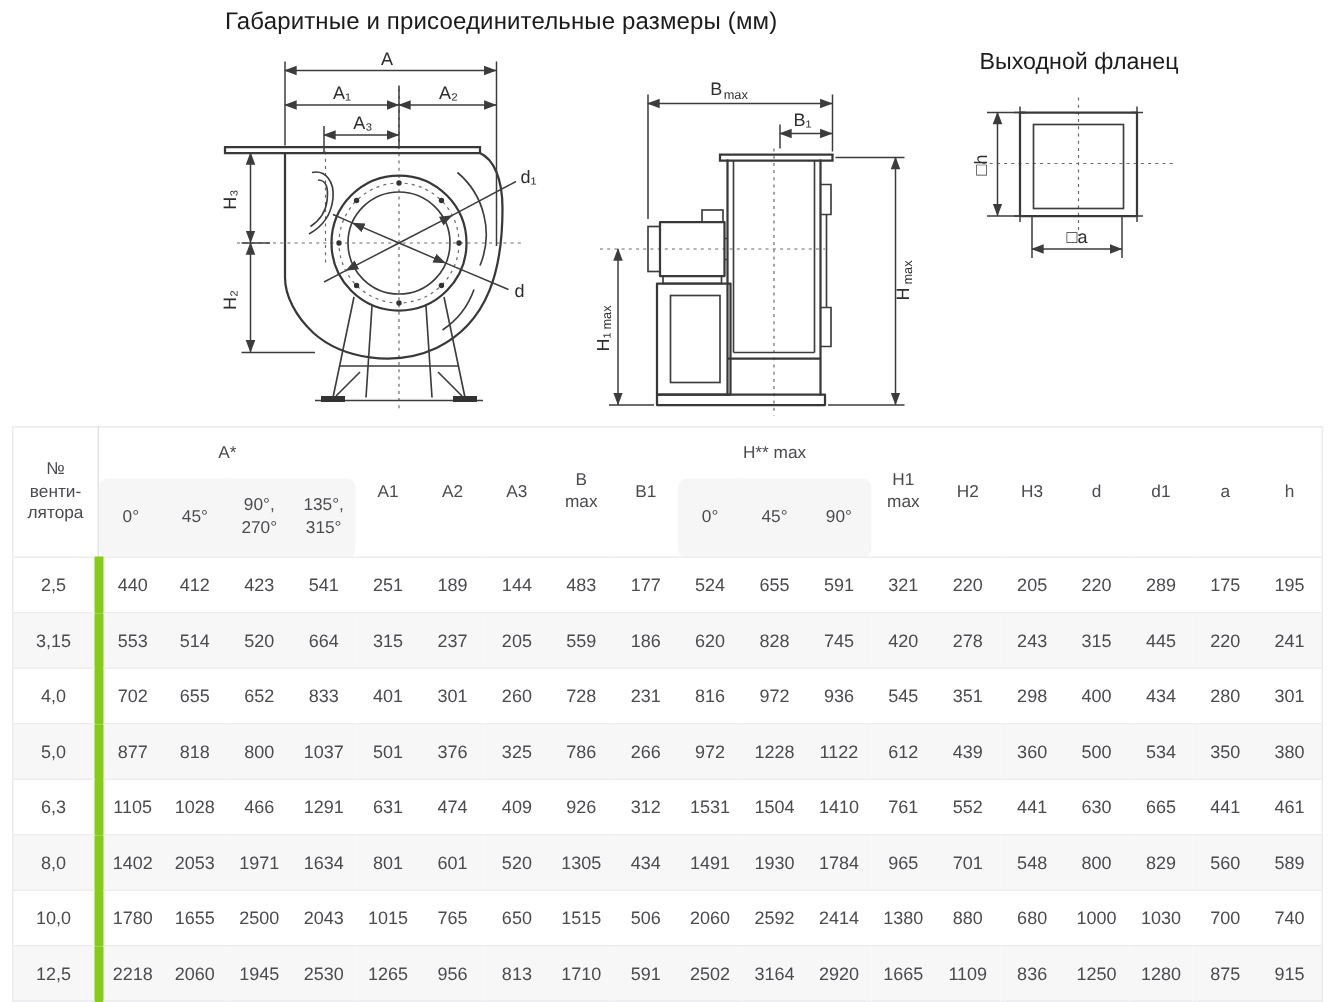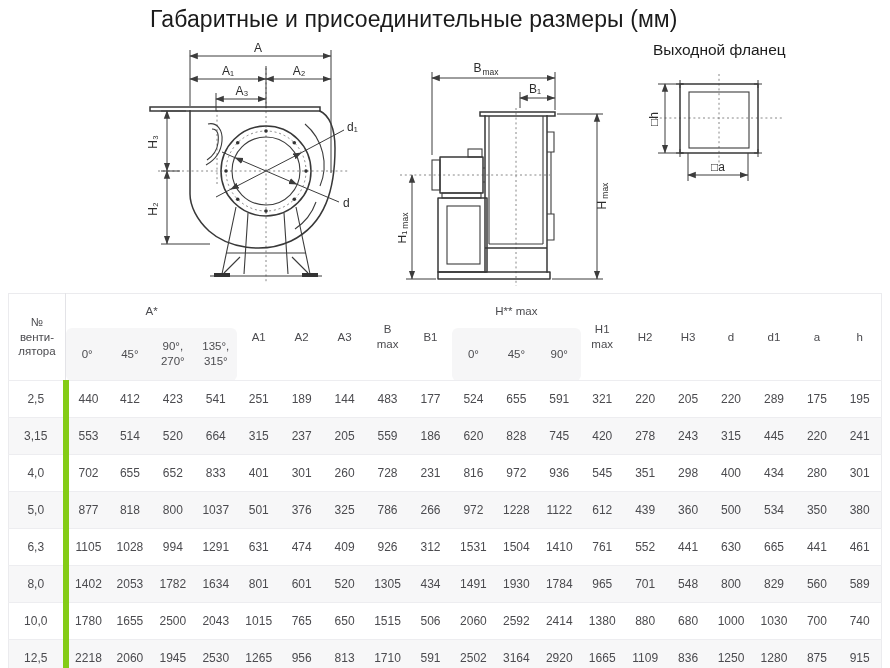--- a/index.html
+++ b/index.html
@@ -1,17 +1,17 @@
 <!DOCTYPE html>
 <html><head>
 <meta charset="utf-8">
 <style>
   html,body{margin:0;padding:0;background:#ffffff;}
   body{width:890px;height:668px;overflow:hidden;font-family:"Liberation Sans","DejaVu Sans",sans-serif;}
-  .page-title{margin:6px 0 0 150px;font-size:23px;font-weight:400;color:#1b1b1b;letter-spacing:.1px;}
+  .page-title{margin:6px 0 0 150px;font-size:16px;font-weight:400;color:#1b1b1b;letter-spacing:.1px;}
   .figures{position:relative;height:258px;}
   .figures svg{position:absolute;}
   #front-svg{left:58px;top:3px;}
   #side-svg{left:398px;top:5px;}
   #flange-svg{left:643px;top:5px;}
   svg text{fill:#2d2d2d;font-size:12px;font-family:"Liberation Sans","DejaVu Sans",sans-serif;}
   svg .sub{font-size:8.5px;}
   svg .ttl{font-size:15.5px;fill:#1c1c1c;}
   .out{stroke:#383838;stroke-width:1.5;fill:none;stroke-linejoin:round;stroke-linecap:square;}
   .thin{stroke:#3c3c3c;stroke-width:1.1;fill:none;}
@@ -338,21 +338,21 @@
         <td>360</td>
         <td>500</td>
         <td>534</td>
         <td>350</td>
         <td>380</td>
       </tr>
       <tr>
         <td>6,3</td>
         <td>1105</td>
         <td>1028</td>
-        <td>994</td>
+        <td>466</td>
         <td>1291</td>
         <td>631</td>
         <td>474</td>
         <td>409</td>
         <td>926</td>
         <td>312</td>
         <td>1531</td>
         <td>1504</td>
         <td>1410</td>
         <td>761</td>
@@ -360,21 +360,21 @@
         <td>441</td>
         <td>630</td>
         <td>665</td>
         <td>441</td>
         <td>461</td>
       </tr>
       <tr>
         <td>8,0</td>
         <td>1402</td>
         <td>2053</td>
-        <td>1782</td>
+        <td>1971</td>
         <td>1634</td>
         <td>801</td>
         <td>601</td>
         <td>520</td>
         <td>1305</td>
         <td>434</td>
         <td>1491</td>
         <td>1930</td>
         <td>1784</td>
         <td>965</td>

